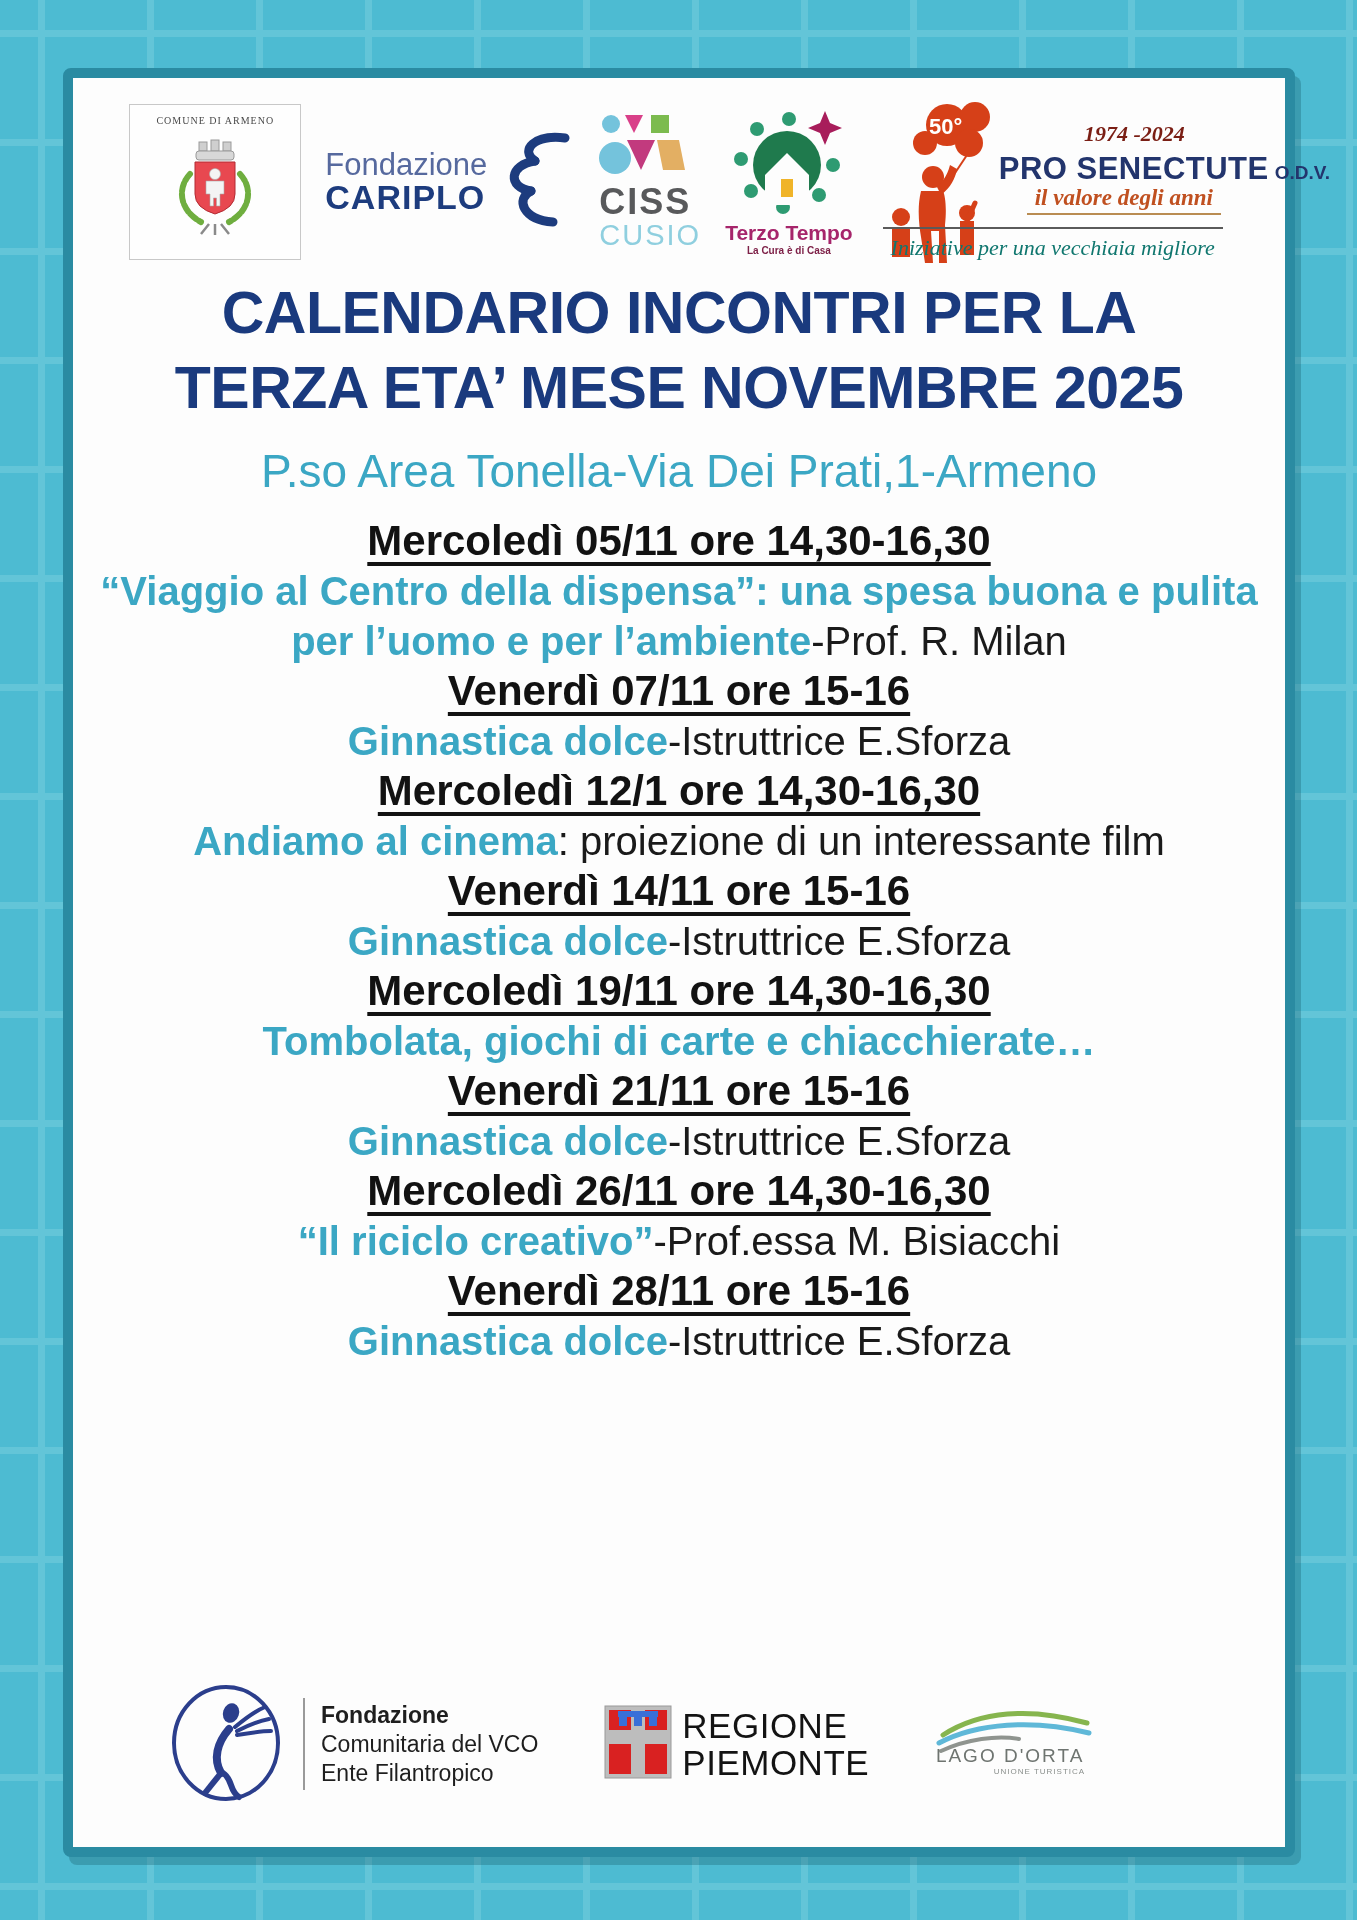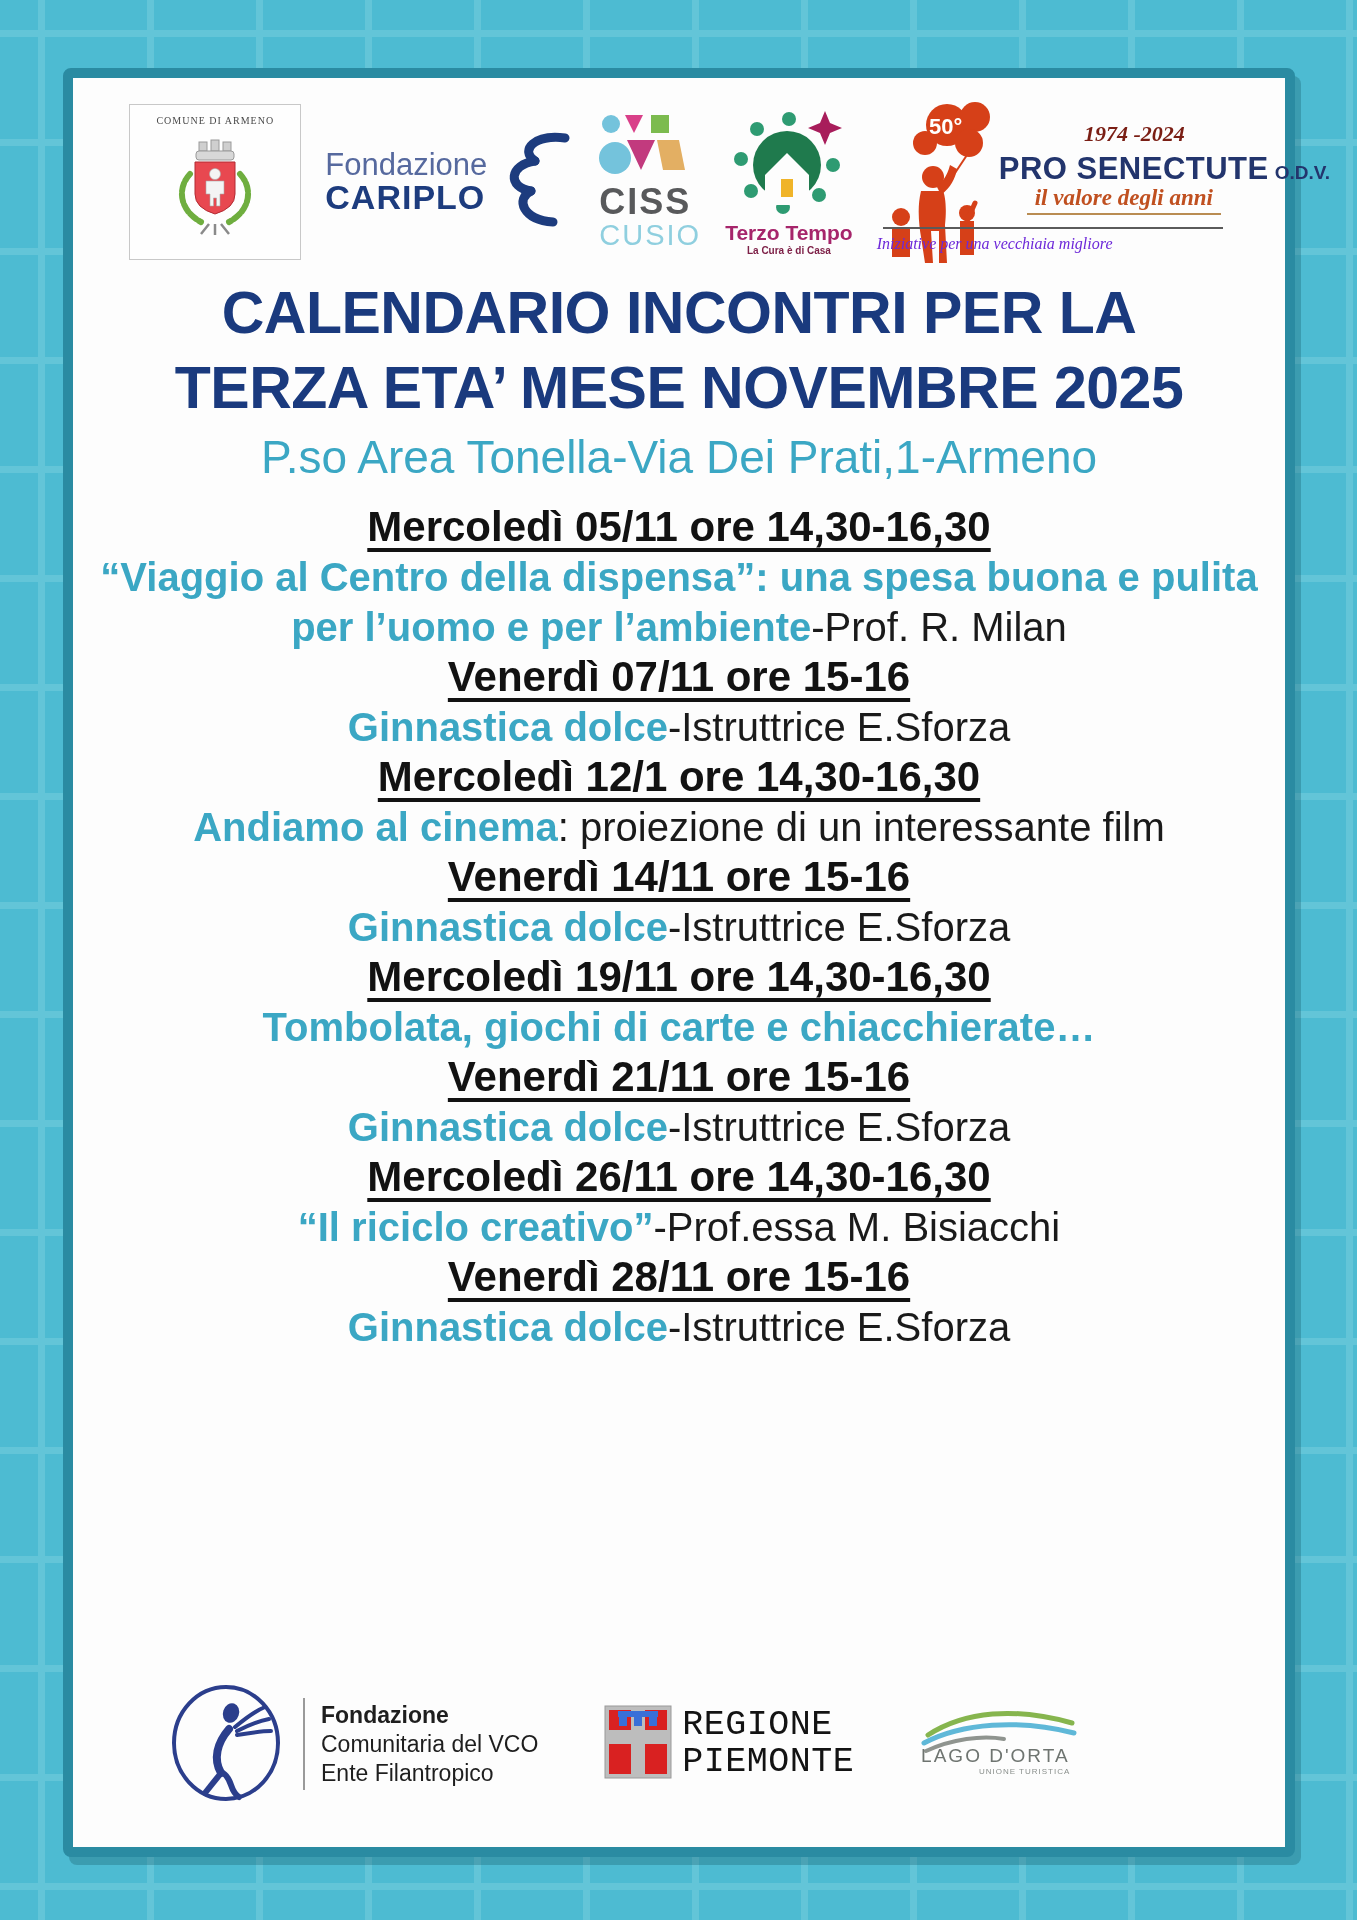--- a/index.html
+++ b/index.html
@@ -38,40 +38,40 @@
   .ciss-l2{font-size:29px;color:#8FCFDF;letter-spacing:2px;line-height:1.05;}
   
   .prosen{position:relative;width:352px;height:166px;}
   .prosen svg{position:absolute;left:0;top:0;}
   .prosen-years{position:absolute;right:44px;top:22px;font-family:"Liberation Serif",serif;font-style:italic;font-weight:700;font-size:22px;color:#7A1E14;}
   .prosen-namerow{position:absolute;left:122px;top:52px;white-space:nowrap;}
   .prosen-name{font-size:31px;font-weight:700;color:#23356D;letter-spacing:0.5px;}
   .prosen-odv{font-size:19px;font-weight:700;color:#23356D;margin-left:6px;margin-top:20px;}
   .prosen-motto{position:absolute;left:150px;top:86px;font-family:"Liberation Serif",serif;font-style:italic;font-weight:700;font-size:23px;color:#C05020;border-bottom:2px solid #B98C52;padding:0 8px 2px 8px;}
   .prosen-line{position:absolute;left:6px;right:6px;top:128px;height:2px;background:#5A5A5A;}
-  .prosen-tag{position:absolute;left:0;right:0;top:136px;font-family:"Liberation Serif",serif;font-style:italic;font-size:16px;color:#6d28d9;}
+  .prosen-tag{position:absolute;left:0;right:0;top:136px;text-align:center;font-family:"Liberation Serif",serif;font-style:italic;font-size:22px;color:#0f766e;}
   
   .title-block{text-align:center;margin-top:10px;}
   .title-line{font-size:59px;font-weight:700;color:#1A3A7E;line-height:75px;letter-spacing:-0.5px;}
-  .address-line{font-size:46px;color:#3BA7C4;line-height:58px;margin-top:2px;}
+  .address-line{font-size:46px;color:#3BA7C4;line-height:58px;margin-top:16px;}
   
   .events{width:1172px;margin:16px auto 0 auto;text-align:center;}
   .ev-date{font-size:42px;font-weight:700;color:#121212;line-height:50px;
     text-decoration:underline;text-decoration-thickness:3.5px;text-underline-offset:7px;}
   .ev-desc{font-size:40px;line-height:50px;color:#1A1A1A;}
   .ev-desc .accent{color:#3BA7C4;font-weight:700;}
   .ev-desc .plain{color:#1A1A1A;font-weight:400;}
   
   .logos-bottom{position:absolute;left:96px;bottom:40px;display:flex;align-items:center;gap:66px;}
   .fcvco{display:flex;align-items:center;gap:16px;}
   .fcvco-divider{width:2px;height:92px;background:#9a9a9a;}
   .fcvco-text{text-align:left;line-height:29px;font-size:23px;color:#1E1E1E;}
   .fcvco-l1{font-weight:700;}
   .regione{display:flex;align-items:center;gap:10px;}
-  .regione-text{font-family:Liberation Mono, monospace;font-size:35px;color:#131313;line-height:37px;letter-spacing:0.5px;text-align:left;}
+  .regione-text{font-family:Liberation Sans, sans-serif;font-size:35px;color:#131313;line-height:37px;letter-spacing:0.5px;text-align:left;}
   .lago{position:relative;width:160px;height:86px;}
   .lago-name{position:absolute;left:0;top:44px;width:150px;text-align:center;font-size:19px;letter-spacing:2px;color:#6E7470;}
   .lago-tag{position:absolute;left:0;top:66px;width:150px;text-align:right;font-size:8px;letter-spacing:1px;color:#8A8F8C;}
 </style>
 </head>
 <body>
 
 <div class="card">
 
   <div class="logos-top">

